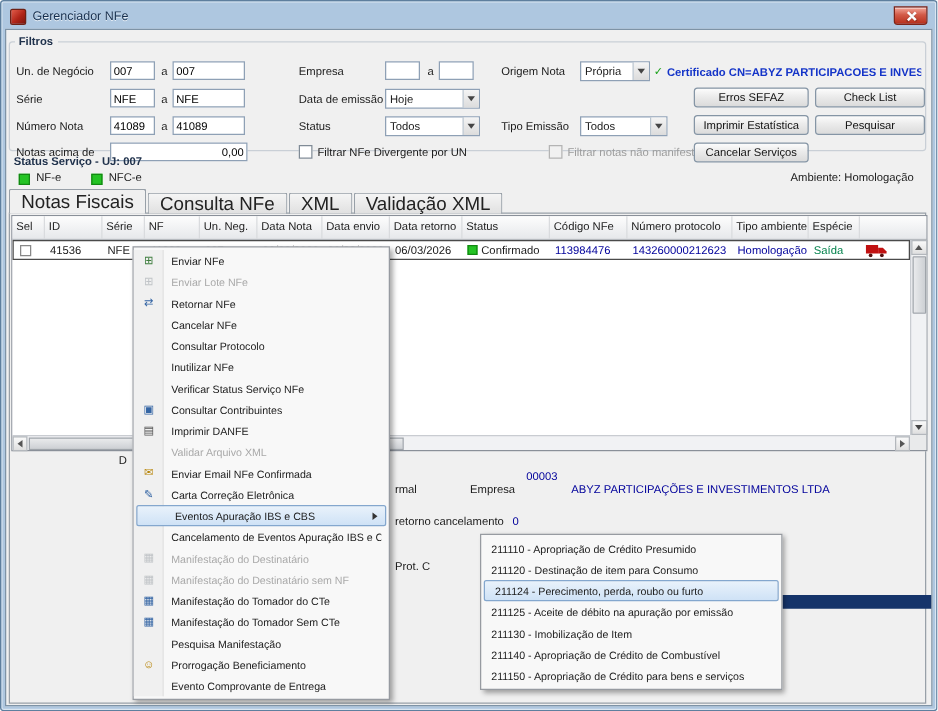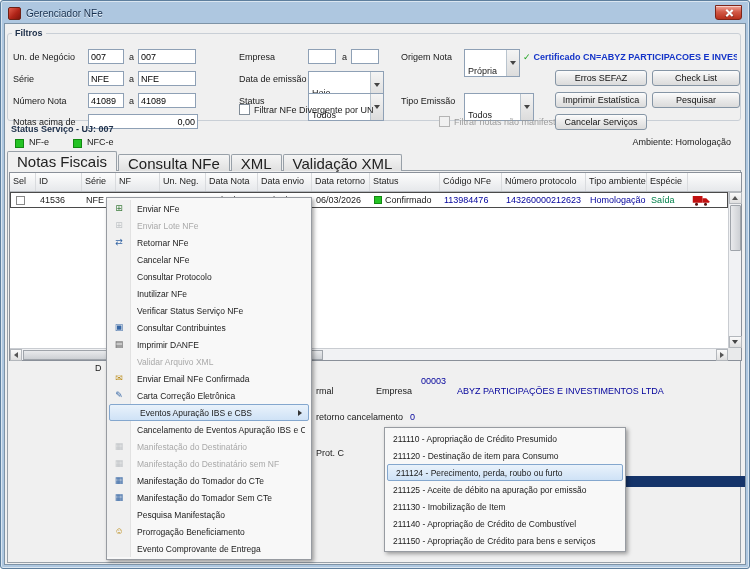--- a/index.html
+++ b/index.html
@@ -11,21 +11,21 @@
 .title-text{font-size:10px;color:#17304F;text-shadow:0 1px 0 rgba(255,255,255,.7)}
 .close-btn{position:absolute;right:4px;top:1px;width:27px;height:15px;border-radius:0 0 3px 3px;background:linear-gradient(#F3A79A,#D25A47 45%,#B8301C);border:1px solid #7E2418;box-shadow:inset 0 1px 0 rgba(255,255,255,.5)}
 .close-x{position:absolute;left:50%;top:50%;width:9px;height:9px;transform:translate(-50%,-50%)}
 .close-x::before,.close-x::after{content:"";position:absolute;left:4px;top:0;width:1.6px;height:9px;background:#fff;box-shadow:0 1px 1px rgba(0,0,0,.35)}
 .close-x::before{transform:rotate(45deg)}
 .close-x::after{transform:rotate(-45deg)}
 .client{position:relative;height:542px;background:#F0F0F0;border:1px solid #7E93A6;overflow:hidden}
 .lbl{position:absolute;white-space:nowrap;font-size:9px;color:#1a1a1a}
 .inp{position:absolute;height:15px;border:1px solid #8EA0B5;background:#fff;font-family:"Liberation Sans",sans-serif;font-size:9px;padding:0 2px;color:#000}
 .inp.num{text-align:right}
-.combo{position:absolute;height:28px;border:1px solid #8EA0B5;background:#fff;display:flex;align-items:flex-end}
+.combo{position:absolute;height:16px;border:1px solid #8EA0B5;background:#fff;display:flex;align-items:center}
 .combo .val{flex:1;padding:0 3px;font-size:9px;white-space:nowrap;overflow:hidden}
 .combo .dd{width:13px;align-self:stretch;background:linear-gradient(#F4F4F4,#DCDCDC);border-left:1px solid #B9C4CE;display:flex;align-items:center;justify-content:center}
 .tri-down{width:0;height:0;border-left:3px solid transparent;border-right:3px solid transparent;border-top:4px solid #444}
 .tri-up{width:0;height:0;border-left:3px solid transparent;border-right:3px solid transparent;border-bottom:4px solid #555}
 .tri-left{width:0;height:0;border-top:3px solid transparent;border-bottom:3px solid transparent;border-right:4px solid #555}
 .tri-right{width:0;height:0;border-top:3px solid transparent;border-bottom:3px solid transparent;border-left:4px solid #555}
 .btn{position:absolute;height:16px;border:1px solid #8595A5;border-radius:3px;background:linear-gradient(#FCFCFC,#EBEBEB 45%,#DBDBDB);display:flex;align-items:center;justify-content:center;font-size:9px;color:#111;white-space:nowrap}
 .cbrow{position:absolute;display:flex;align-items:center;gap:4px}
 .cbbox{width:11px;height:11px;background:#fff;border:1px solid #808B96}
 .cbrow.disabled .cbbox{background:#F1F1F1;border-color:#B4B4B4}
@@ -145,21 +145,21 @@
         <span class="val">Todos</span>
         <span class="dd">
             <span class="tri-down"></span>
           </span>
       </div>
       <div class="btn" style="left:547px;top:54px;width:92px">Imprimir Estatística</div>
       <div class="btn" style="left:644px;top:54px;width:88px">Pesquisar</div>
 
       <span class="lbl" style="left:5px;top:79px">Notas acima de</span>
       <input class="inp num" style="left: 80px; top: 76px; width: 110px;" value="0,00">
-      <div class="cbrow" style="left:231px;top:66px">
+      <div class="cbrow" style="left:231px;top:78px">
         <span class="cbbox"></span>
         <span class="cblbl">Filtrar NFe Divergente por UN</span>
       </div>
       <div class="cbrow disabled" style="left:431px;top:78px">
         <span class="cbbox"></span>
         <span class="cblbl">Filtrar notas não manifestadas</span>
       </div>
       <div class="btn" style="left:547px;top:76px;width:92px">Cancelar Serviços</div>
     </fieldset>
 

